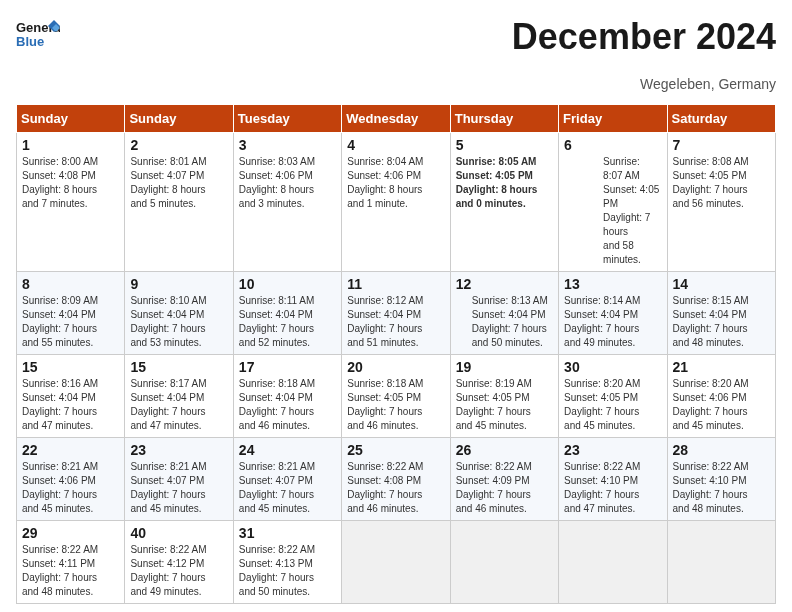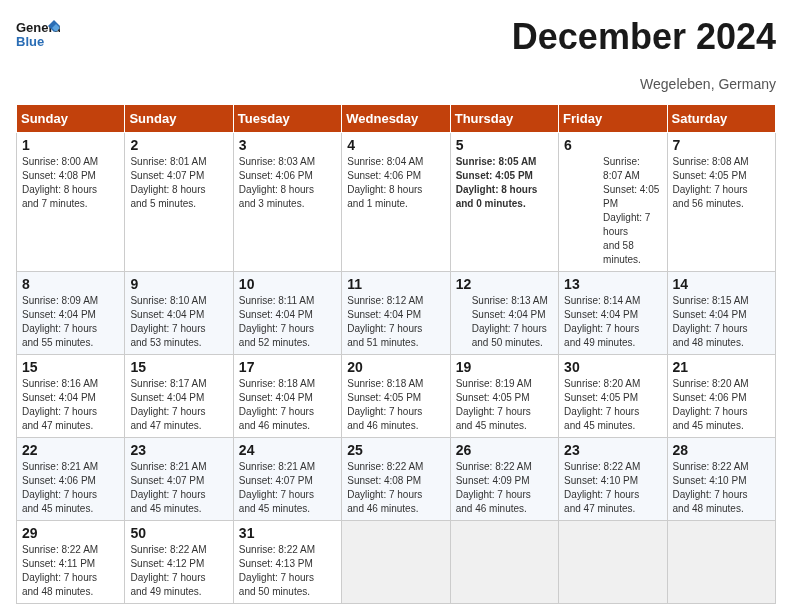--- a/index.html
+++ b/index.html
@@ -311,21 +311,21 @@
       </tr>
       <tr>
         <td>
           <span class="day-num">29</span>
           <div class="day-info" style="white-space: pre-line;">Sunrise: 8:22 AM
 Sunset: 4:11 PM
 Daylight: 7 hours
 and 48 minutes.</div>
         </td>
         <td>
-          <span class="day-num">50</span>
+          <span class="day-num">40</span>
           <div class="day-info" style="white-space: pre-line;">Sunrise: 8:22 AM
 Sunset: 4:12 PM
 Daylight: 7 hours
 and 49 minutes.</div>
         </td>
         <td>
           <span class="day-num">31</span>
           <div class="day-info" style="white-space: pre-line;">Sunrise: 8:22 AM
 Sunset: 4:13 PM
 Daylight: 7 hours

